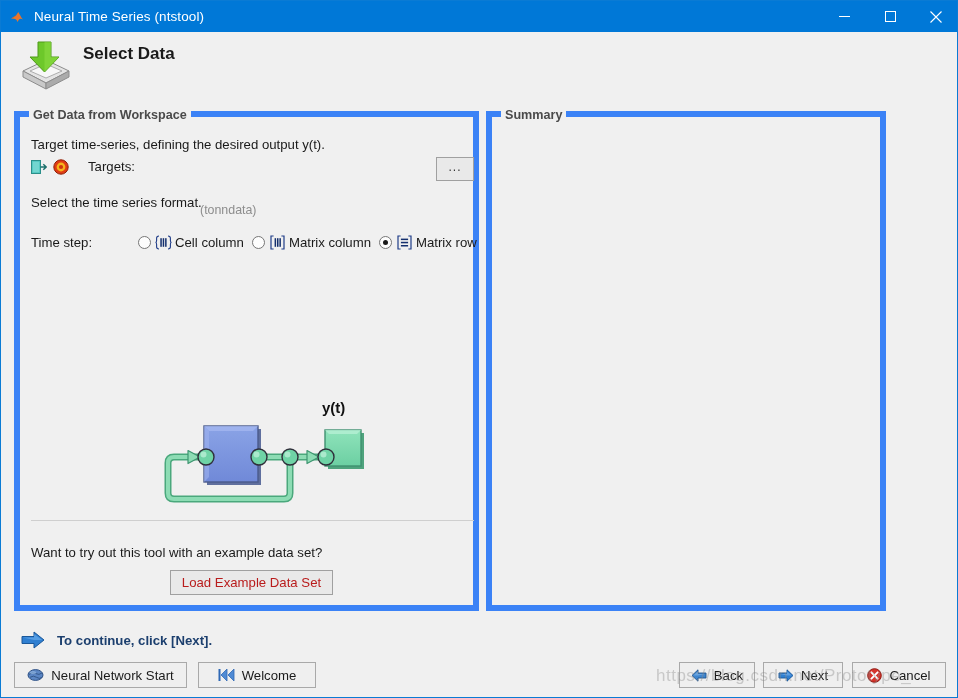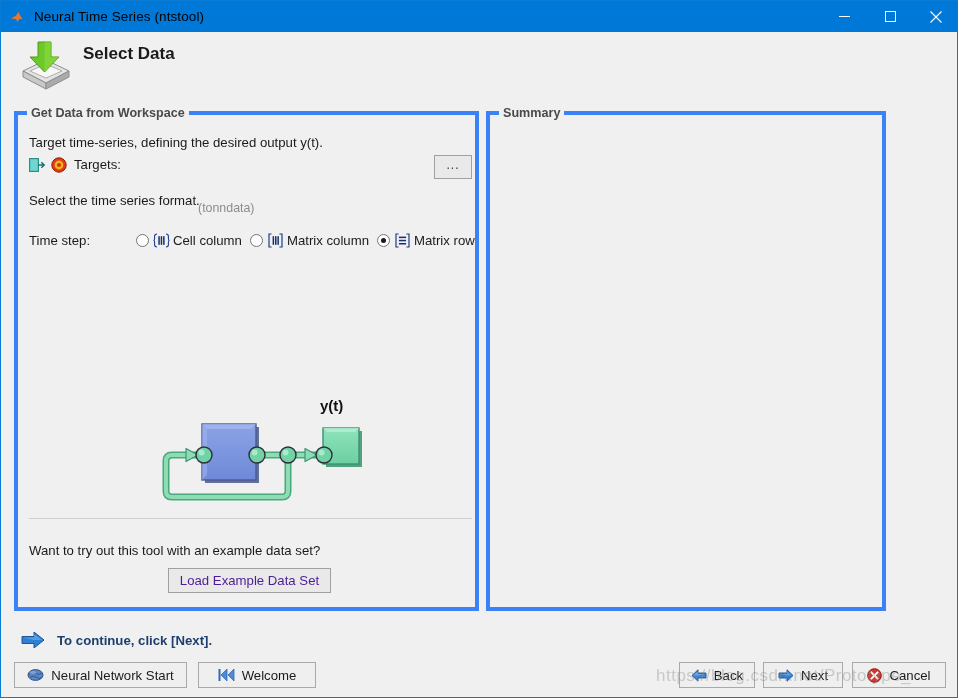--- a/index.html
+++ b/index.html
@@ -25,21 +25,21 @@
     width: 958px; height: 31px;
     background: #0078d7;
     display: flex; align-items: center;
   }
   #titlebar .tb-icon {
     width: 16px; height: 16px;
     margin-left: 9px; margin-right: 8px;
     position: relative; flex: 0 0 auto;
   }
   #titlebar .tb-title {
-    color: #000000;
+    color: #ffffff;
     font-size: 13.5px;
     letter-spacing: 0.1px;
     white-space: nowrap;
   }
   .winbtns { margin-left: auto; display: flex; height: 31px; }
   .winbtn {
     width: 46px; height: 31px;
     display: flex; align-items: center; justify-content: center;
     color: #ffffff;
   }
@@ -59,21 +59,21 @@
     font-size: 17px; font-weight: bold; color: #1a1a1a;
   }
   #header-sub {
     position: absolute; left: 82px; top: 39px;
     font-size: 13.3px; color: #222222;
   }
 
   
   .groupbox {
     position: absolute;
-    border: 4px solid #3b82f6;
+    border: 6px solid #3b82f6;
     background: #f0f0f0;
   }
   .groupbox > .gb-legend {
     position: absolute;
     top: -9px; left: 9px;
     background: #f0f0f0;
     padding: 0 4px;
     font-size: 12.6px;
     font-weight: bold;
     color: #4a4a4a;
@@ -87,21 +87,21 @@
   .lbl {
     position: absolute;
     font-size: 13.2px;
     color: #1a1a1a;
     white-space: nowrap;
   }
   #lbl-target-desc { left: 11px; top: 20px; }
   #lbl-format      { left: 11px; top: 78px; }
   #lbl-tonndata    { left: 180px; top: 86px; color: #8d8d8d; font-size: 12.4px; }
   #lbl-timestep    { left: 11px;  top: 118px; }
-  #lbl-targets     { left: 56px;  top: 42px; }
+  #lbl-targets     { left: 68px;  top: 42px; }
   #lbl-example     { left: 11px;  top: 428px; }
 
   
   #ico-export {
     position: absolute; left: 11px; top: 43px;
     width: 16px; height: 15px;
   }
   #ico-bullseye {
     position: absolute; left: 33px; top: 42px;
     width: 16px; height: 16px;
@@ -162,21 +162,21 @@
     position: absolute; left: 11px; top: 403px;
     width: 443px; height: 1px; background: #cfcfcf;
   }
 
   
   #btn-load {
     position: absolute; left: 150px; top: 453px;
     width: 163px; height: 25px;
     background: #e9e9e9; border: 1px solid #a0a0a0;
     display: flex; align-items: center; justify-content: center;
-    font-size: 13.2px; color: #4c1d95;
+    font-size: 13.2px; color: #b91c1c;
   }
 
   
   #summary-text {
     position: absolute; left: 11px; top: 18px;
     width: 430px;
     font-size: 13.2px; color: #1a1a1a;
     line-height: 19px;
   }
 

